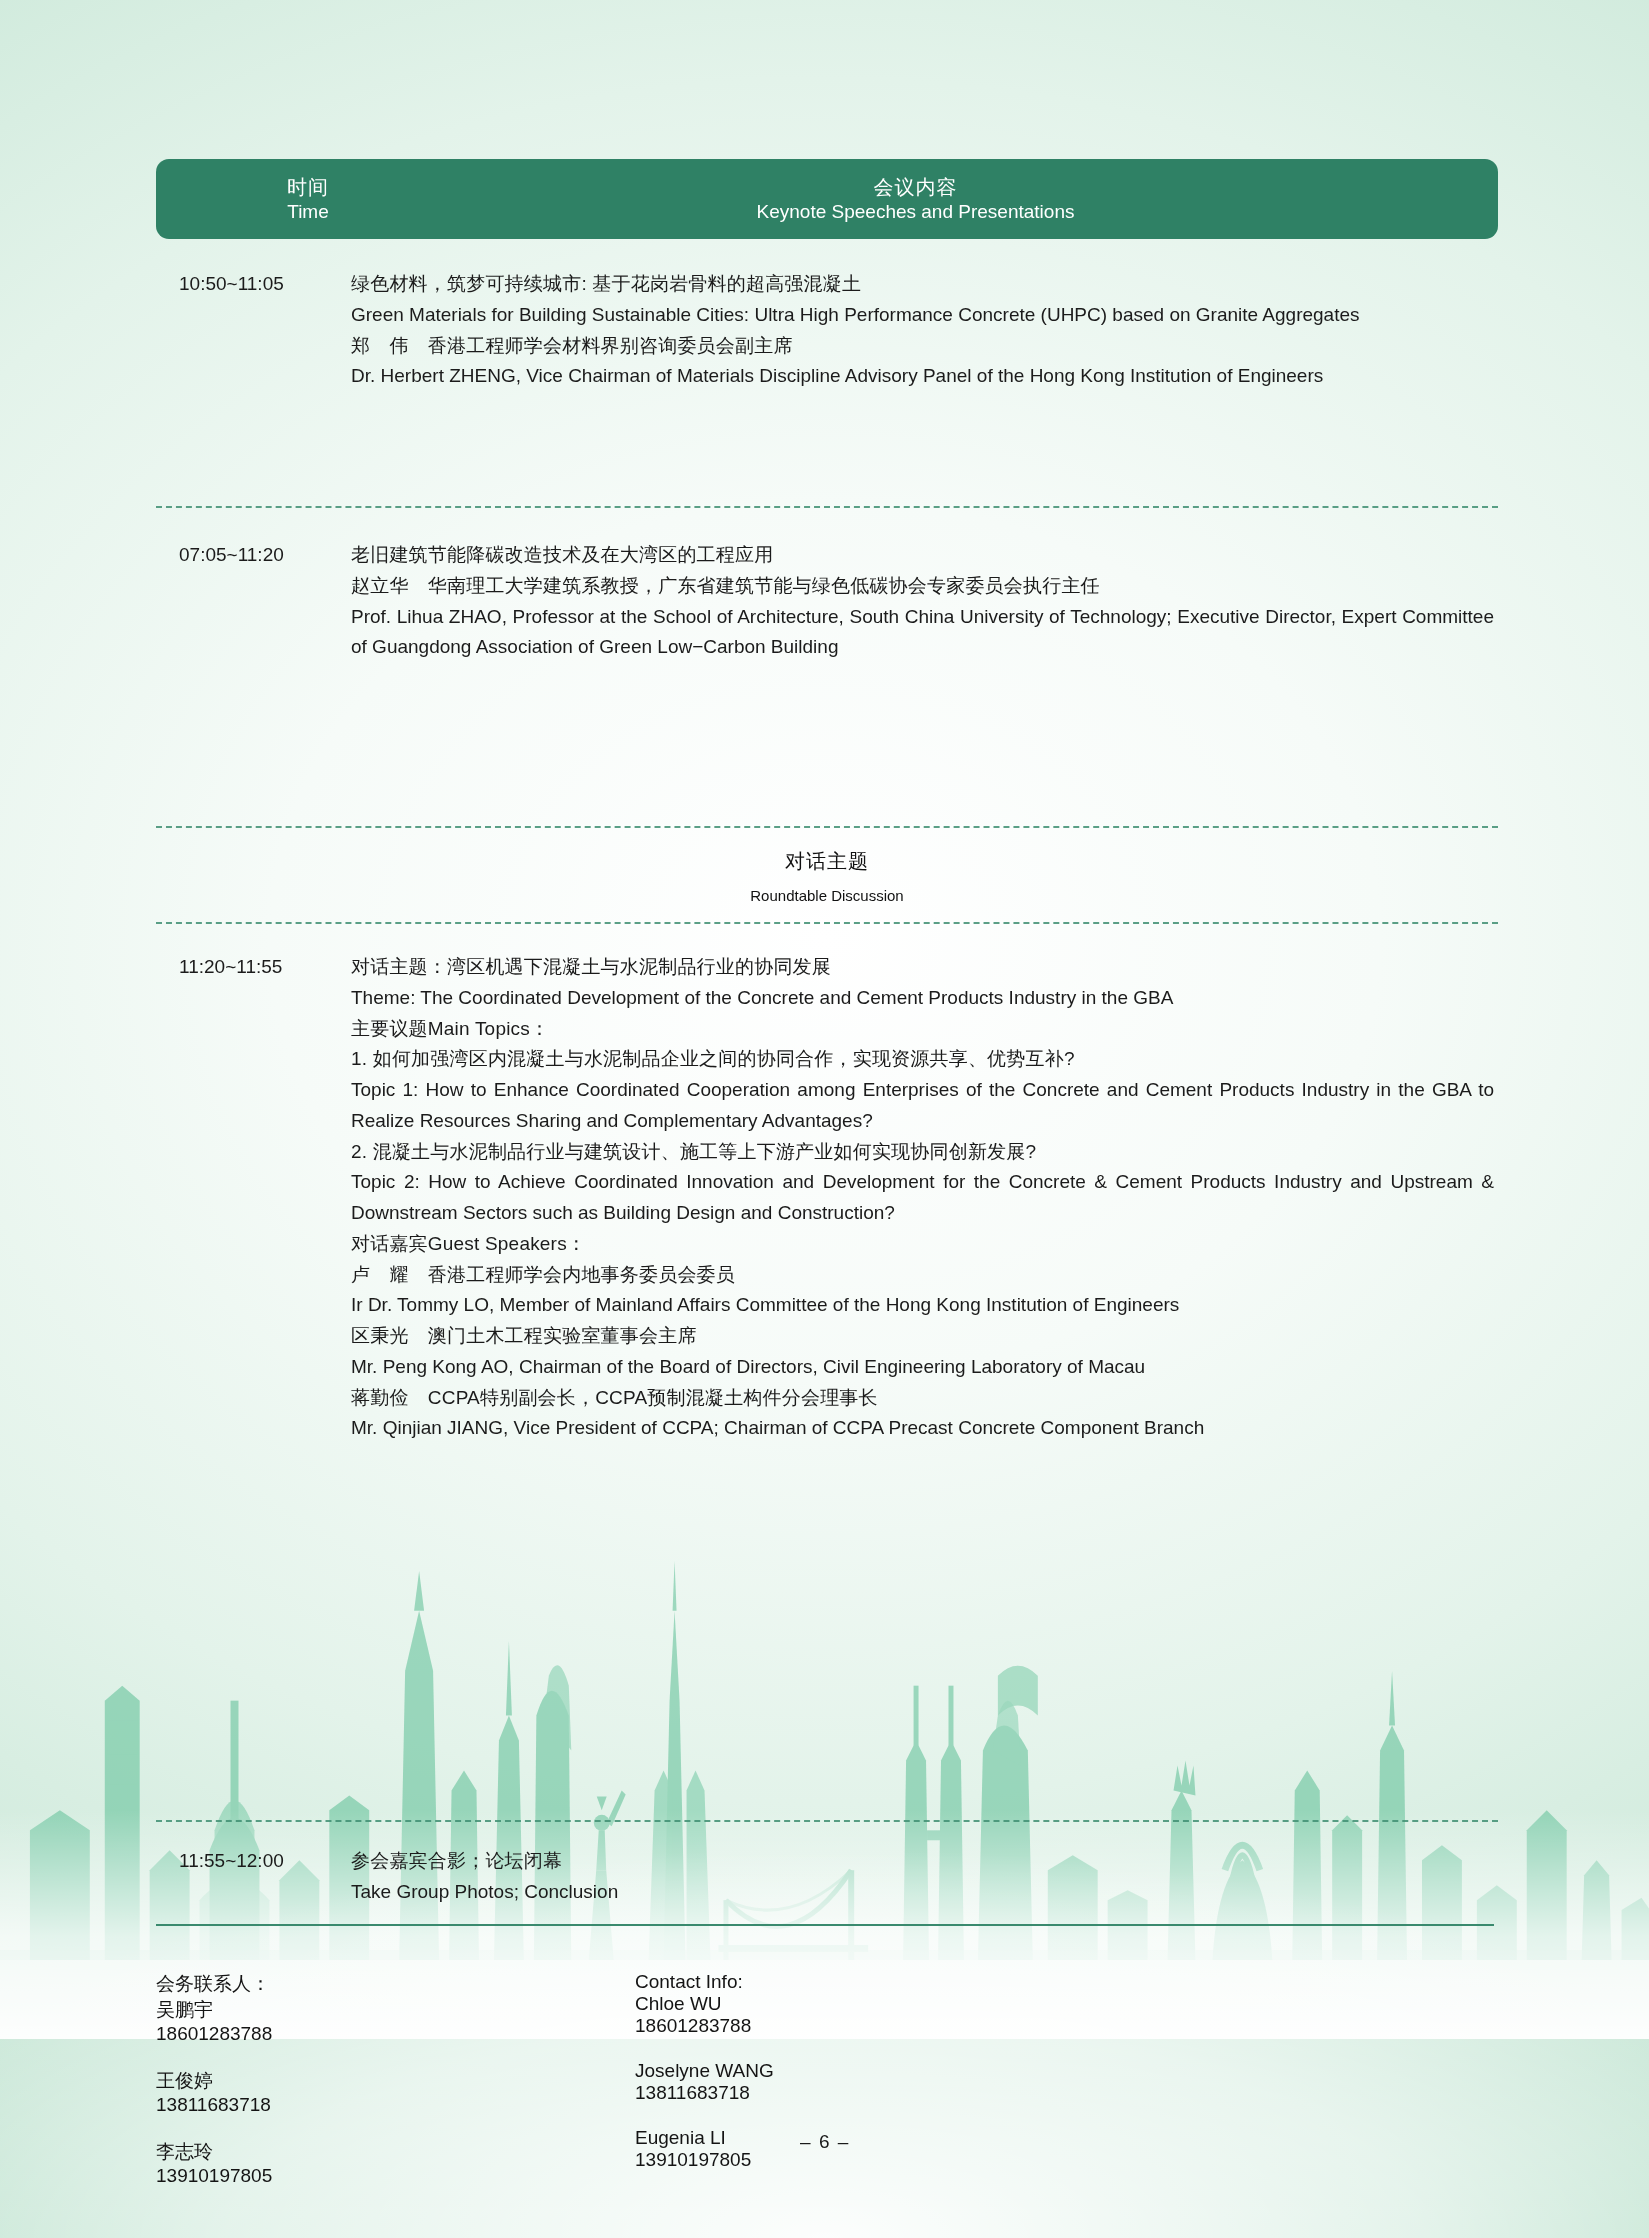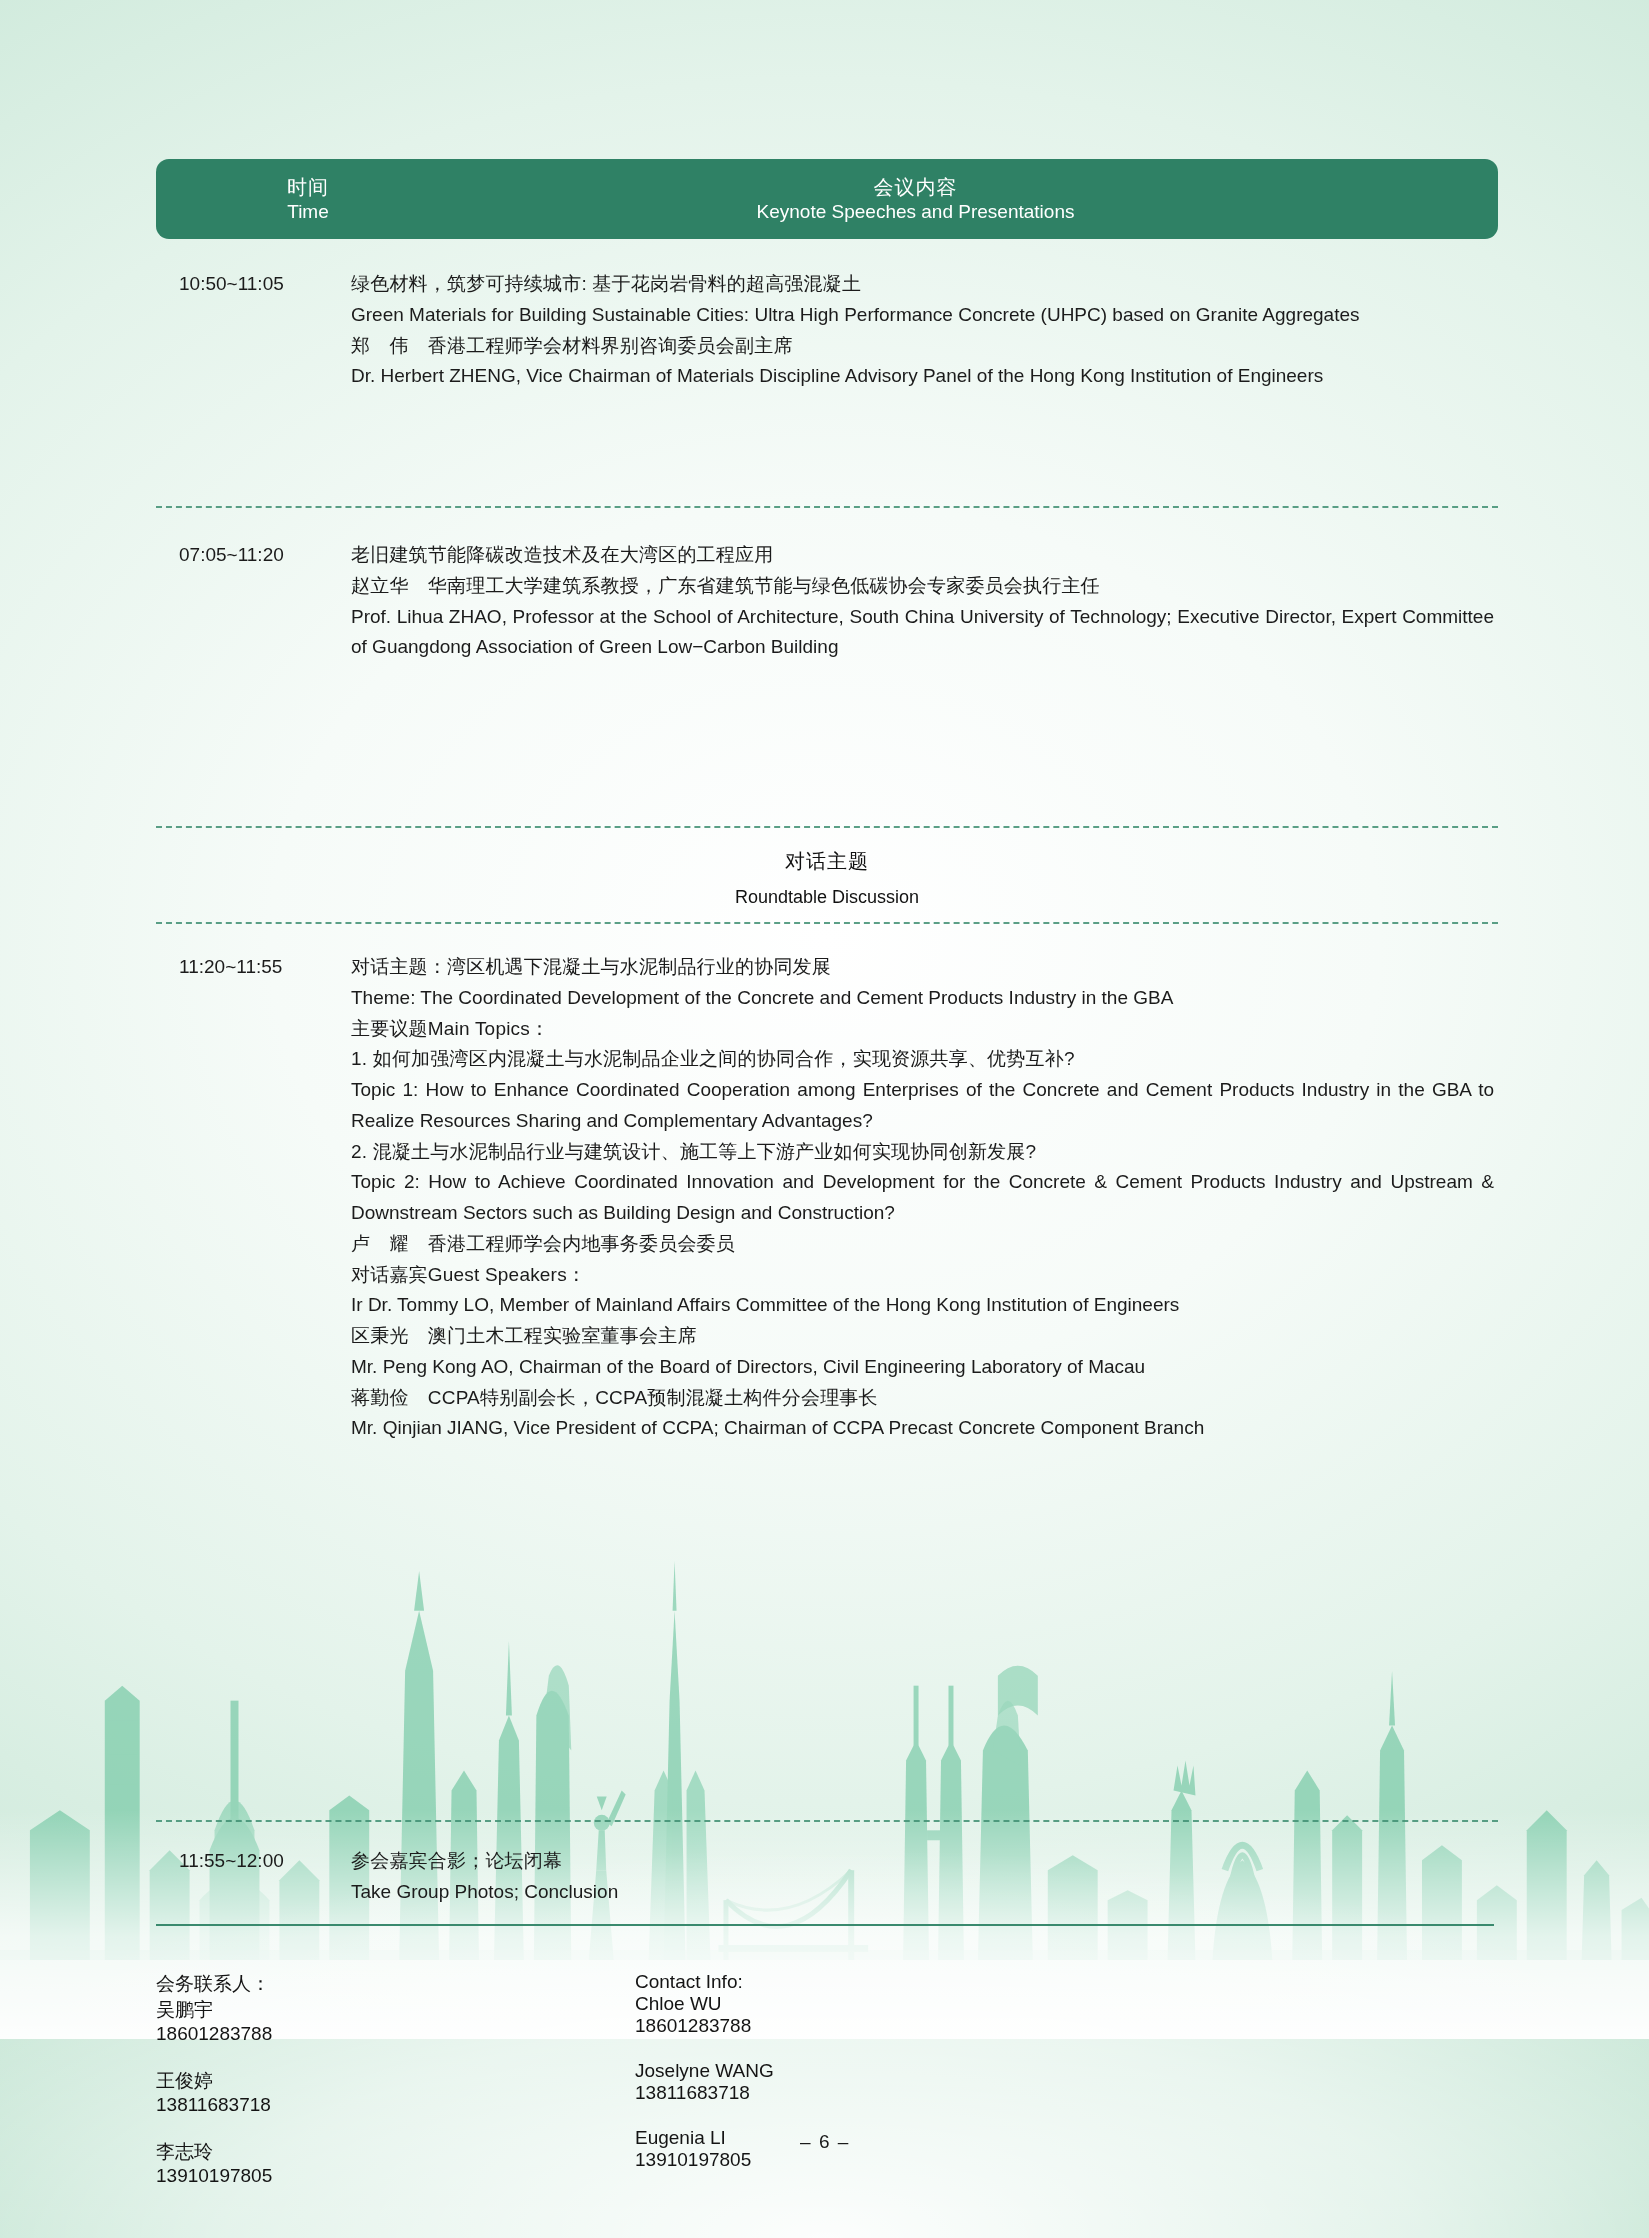--- a/index.html
+++ b/index.html
@@ -81,21 +81,21 @@
     position:absolute; left:156px; width:1342px; height:0;
     border-top:2px dashed #3f8f72; opacity:.85;
   }
 
   
   .banner{
     position:absolute; left:156px; width:1342px;
     text-align:center; color:#111;
   }
   .banner .b-cn{ font-size:20px; margin:0 0 11px 0; letter-spacing:1px;}
-  .banner .b-en{ font-size:18px; margin:12px; }
+  .banner .b-en{ font-size:15px; margin:12px; }
 
   
   .foot-rule{
     position:absolute; left:156px; top:1924px; width:1338px; height:0;
     border-top:2.5px solid #3a8a6e;
   }
   .contacts{
     position:absolute; left:156px; top:1971px; width:1342px;
     font-size:19px; color:#141414;
     display:flex;
@@ -261,22 +261,22 @@
     <div class="row" style="top:952px;">
       <div class="cell-time">11:20~11:55</div>
       <div class="cell-body">
         <p class="cn">对话主题：湾区机遇下混凝土与水泥制品行业的协同发展</p>
         <p class="just">Theme: The Coordinated Development of the Concrete and Cement Products Industry in the GBA</p>
         <p class="cn">主要议题Main Topics：</p>
         <p class="cn">1. 如何加强湾区内混凝土与水泥制品企业之间的协同合作，实现资源共享、优势互补?</p>
         <p class="just">Topic 1: How to Enhance Coordinated Cooperation among Enterprises of the Concrete and Cement Products Industry in the GBA to Realize Resources Sharing and Complementary Advantages?</p>
         <p class="cn">2. 混凝土与水泥制品行业与建筑设计、施工等上下游产业如何实现协同创新发展?</p>
         <p class="just">Topic 2: How to Achieve Coordinated Innovation and Development for the Concrete &amp; Cement Products Industry and Upstream &amp; Downstream Sectors such as Building Design and Construction?</p>
+        <p class="cn">对话嘉宾Guest Speakers：</p>
         <p class="cn">卢　耀　香港工程师学会内地事务委员会委员</p>
-        <p class="cn">对话嘉宾Guest Speakers：</p>
         <p class="just">Ir Dr. Tommy LO, Member of Mainland Affairs Committee of the Hong Kong Institution of Engineers</p>
         <p class="cn">区秉光　澳门土木工程实验室董事会主席</p>
         <p class="just">Mr. Peng Kong AO, Chairman of the Board of Directors, Civil Engineering Laboratory of Macau</p>
         <p class="cn">蒋勤俭　CCPA特别副会长，CCPA预制混凝土构件分会理事长</p>
         <p class="just">Mr. Qinjian JIANG, Vice President of CCPA; Chairman of CCPA Precast Concrete Component Branch</p>
       </div>
     </div>
     <div class="dash" style="top:1820px;"></div>
 
     <div class="row" style="top:1846px;">

